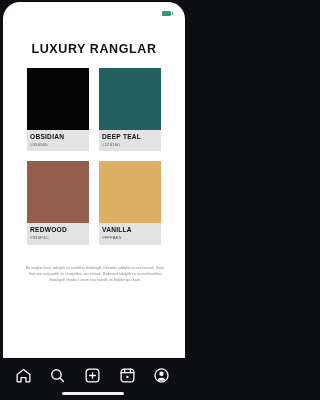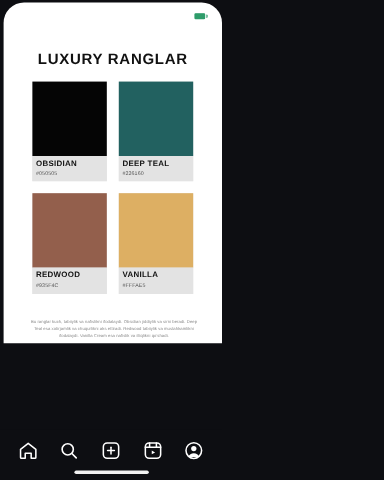--- a/index.html
+++ b/index.html
@@ -12,21 +12,21 @@
   #phone {
     position:relative;
     width:185px; height:400px;
     background:#0d0e12;
   }
 
   
   #card {
     position:absolute;
     left:3px; top:2px;
-    width:182px; height:284px;
+    width:182px; height:356px;
     background:#ffffff;
     border-top-left-radius:17px;
     border-top-right-radius:17px;
     overflow:hidden;
   }
 
   
   #statusbar {
     position:absolute;
     left:0; top:0;

